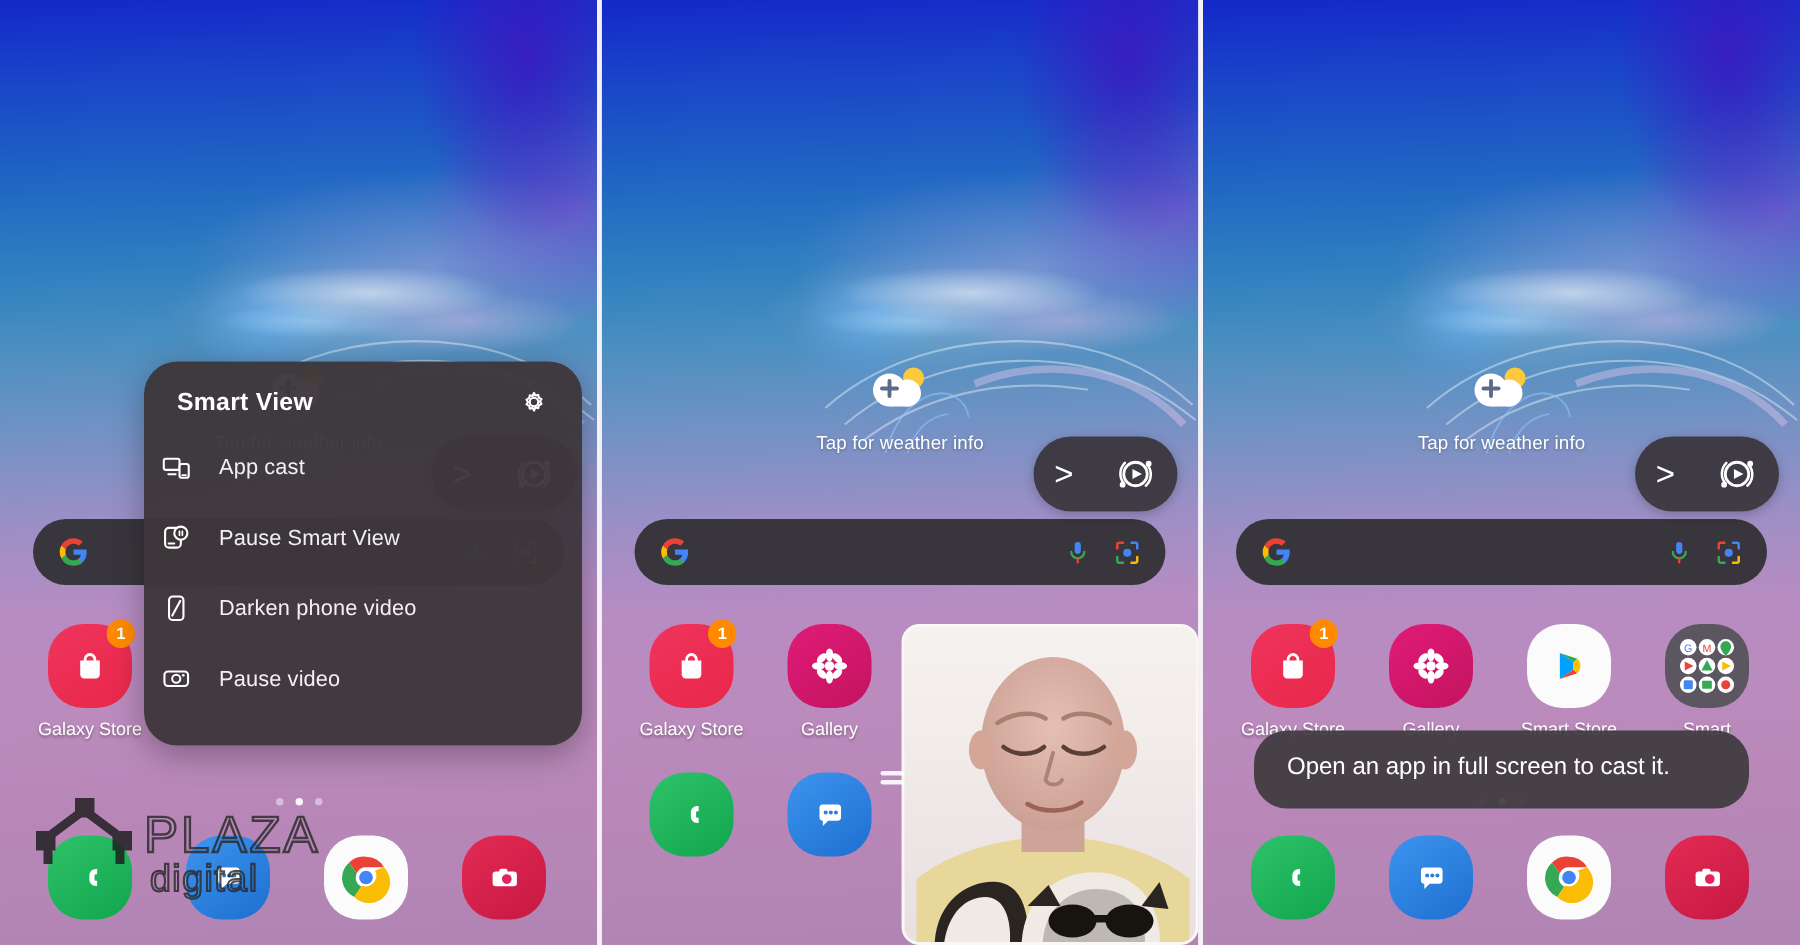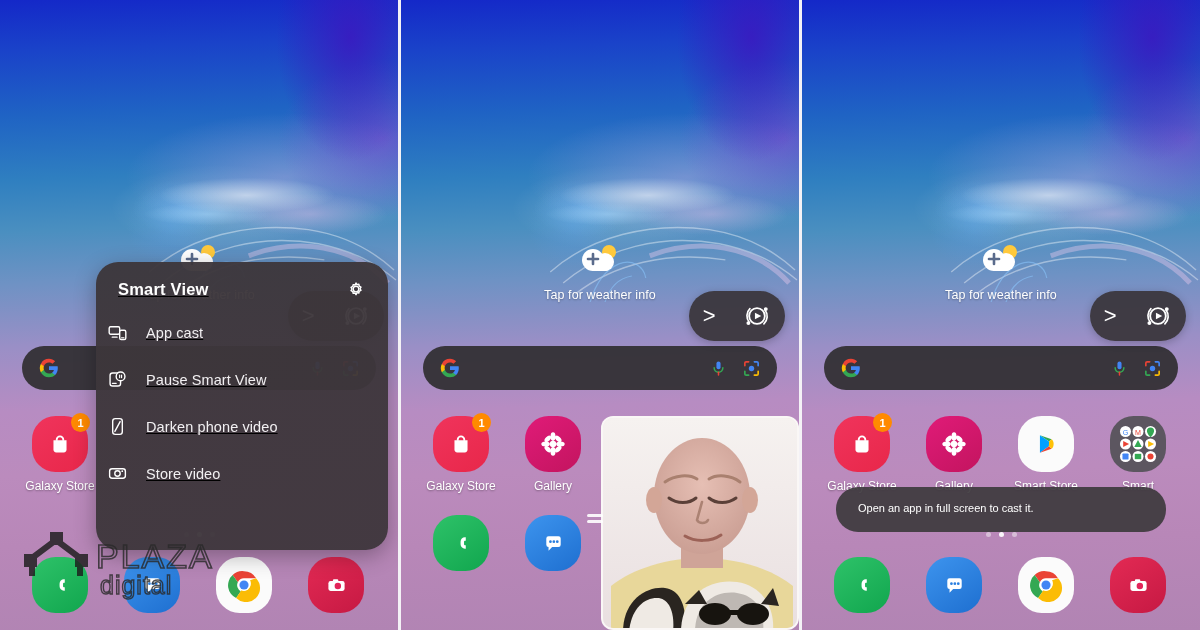--- a/index.html
+++ b/index.html
@@ -155,28 +155,27 @@
     position: absolute; left: 0; right: 0; top: 120px;
     display: flex; justify-content: center; gap: 8px;
     z-index: 5;
   }
   .dot { width: 5px; height: 5px; border-radius: 50%; background: rgba(255,255,255,0.45); }
   .dot.on { background: rgba(255,255,255,0.92); }
 
   
   .sv-card {
     position: absolute;
-    left: 96px; top: 262px;
-    width: 292px; height: 288px;
+    left: 96px; top: 241px;
+    width: 292px; height: 256px;
     background: linear-gradient(160deg, rgba(60,54,58,0.955), rgba(62,54,60,0.955));
     border-radius: 22px 22px 22px 22px;
     z-index: 30;
     box-shadow: 0 6px 22px rgba(0,0,0,0.30);
     overflow: hidden;
-    text-decoration: underline;
   }
   .sv-head {
     display: flex; align-items: center; justify-content: space-between;
     padding: 17px 22px 4px 22px;
   }
   .sv-title { color: #fff; font-size: 16.5px; font-weight: bold; letter-spacing: .2px; }
   .sv-list { padding: 6px 0 0 0; }
   .sv-item {
     display: flex; align-items: center;
     height: 47px;
@@ -207,21 +206,21 @@
 
   
   .toast {
     position: absolute;
     left: 34px; right: 34px; top: 487px;
     background: rgba(62,58,62,0.93);
     border-radius: 22px;
     padding: 14px 22px 16px 22px;
     z-index: 25;
     color: #ffffff;
-    font-size: 11px;
+    font-size: 16px;
     line-height: 1.35;
   }
 
   
   .watermark {
     position: absolute;
     left: 22px; top: 528px;
     width: 200px; height: 80px;
     z-index: 35;
     pointer-events: none;
@@ -434,21 +433,21 @@
         </div>
 
         <div class="sv-item">
           <span class="ico">
             <svg class="ico-svg" viewBox="0 0 24 24" width="21" height="21">
               <rect x="3" y="6.5" width="18" height="11" rx="2.8" fill="none" stroke="#fff" stroke-width="1.6"></rect>
               <circle cx="12" cy="12" r="3.1" fill="none" stroke="#fff" stroke-width="1.6"></circle>
               <circle cx="17.4" cy="9.4" r="1" fill="#fff"></circle>
             </svg>
           </span>
-          <span class="lbl">Store video</span>
+          <span class="lbl">Pause video</span>
         </div>
 
       </div>
     </div>
 
     <div class="watermark">
       <svg viewBox="0 0 200 80" width="200" height="80">
         <g fill="none" stroke="#1c1c1c" stroke-width="6" stroke-linejoin="round">
           <path d="M10 48 L10 30 L34 12 L58 30 L58 48"></path>
         </g>

